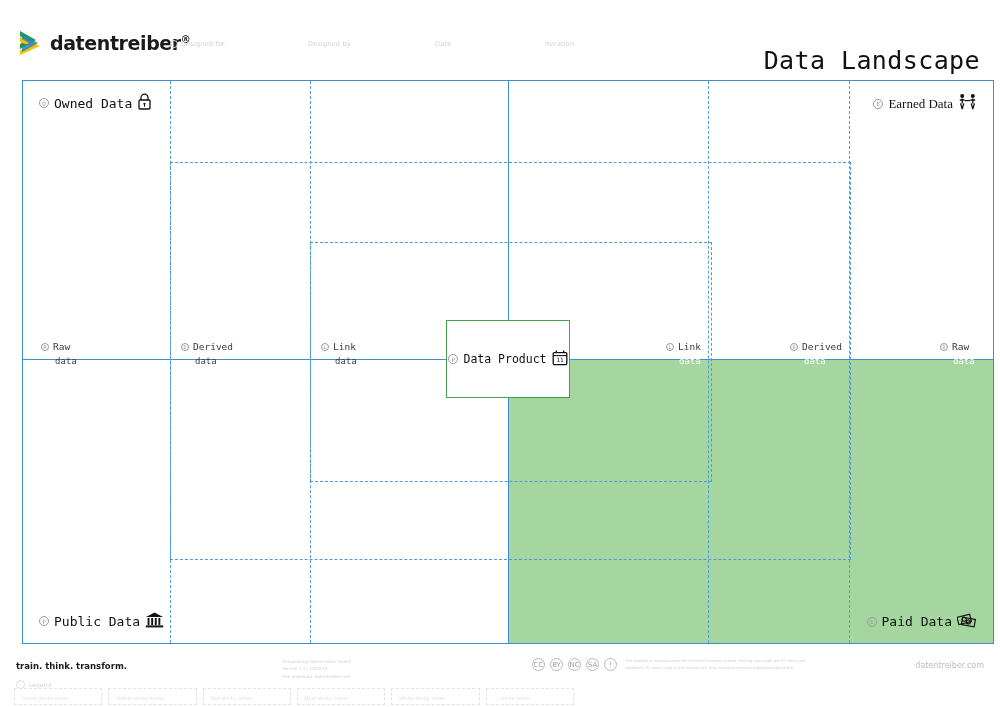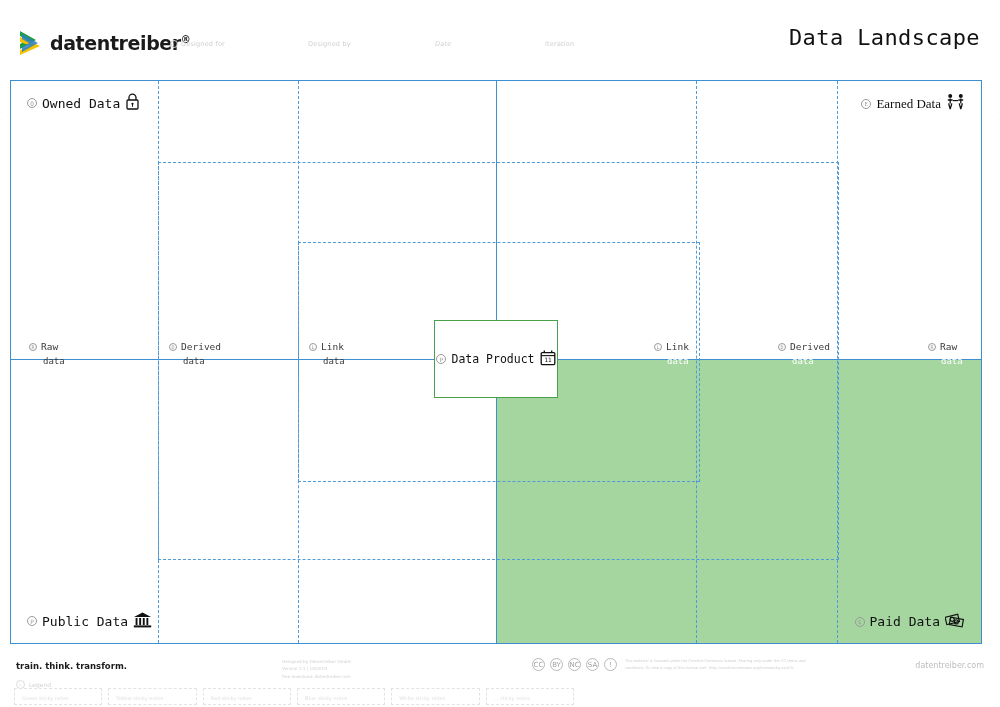--- a/index.html
+++ b/index.html
@@ -21,25 +21,25 @@
   .hdr-field{ position:absolute; top:40px; font-size:6.5px; color:#cfcfcf;
               font-family:"DejaVu Sans","Liberation Sans",sans-serif; letter-spacing:.2px;
               display:flex; align-items:center; gap:3px; }
   .hdr-circ{ width:8px; height:8px; border:.6px solid #d8d8d8; border-radius:50%;
              display:inline-flex; align-items:center; justify-content:center; font-size:4px; color:#d8d8d8;}
   #hdr-designed-for{ left:170px; }
   #hdr-designed-by{ left:308px; }
   #hdr-date{ left:435px;font-style:italic; }
   #hdr-iteration{ left:545px; }
 
-  #page-title{ position:absolute; right:20px; top:25px; font-size:22px; letter-spacing:.4px;
+  #page-title{ position:absolute; right:20px; top:46px; font-size:25px; letter-spacing:.4px;
                color:#111;margin-left:23px; }
 
   
-  #canvas{ position:absolute; left:10px; top:80px; width:972px; height:564px;
+  #canvas{ position:absolute; left:22px; top:80px; width:972px; height:564px;
            border:1px solid #3d8fd0; background:#fff; }
 
   
   #paid-fill{ position:absolute; left:50%; top:calc(50% - 3px); right:0; bottom:0;
               background:#a6d6a0; }
 
   
   #axis-v{ position:absolute; left:50%; top:0; bottom:0; width:1px; background:#3d8fd0; }
   #axis-h{ position:absolute; left:0; right:0; top:calc(50% - 3px); height:1px; background:#3d8fd0; }
 

